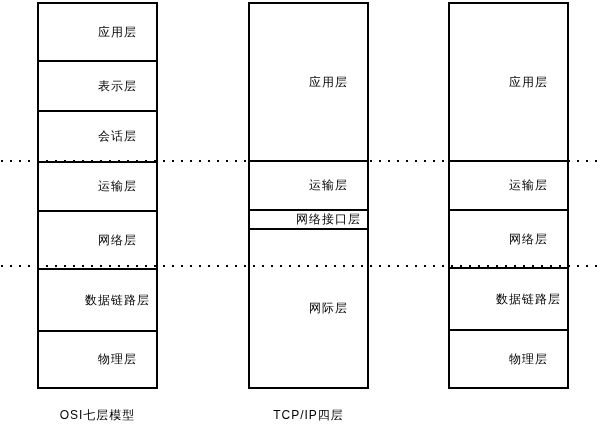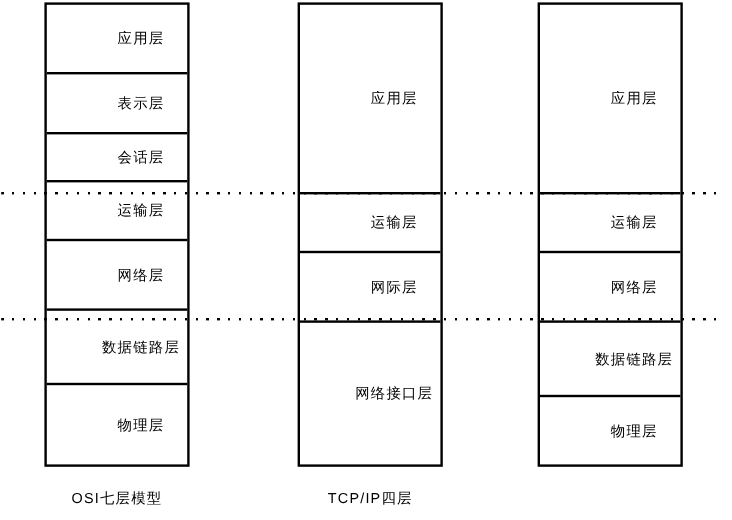--- a/index.html
+++ b/index.html
@@ -71,32 +71,32 @@
   .caption-five  { left: 450px; }
 </style>
 </head>
 <body>
 
 <div class="canvas">
 
   <div class="col col-osi">
     <div class="cell" style="height:58px">应用层</div>
     <div class="cell" style="height:50px">表示层</div>
-    <div class="cell" style="height:40px">会话层</div>
+    <div class="cell" style="height:51px">会话层</div>
     <div class="cell" style="height:49px">运输层</div>
     <div class="cell" style="height:58px">网络层</div>
     <div class="cell" style="height:62px">数据链路层</div>
     <div class="cell">物理层</div>
   </div>
 
   <div class="col col-tcpip">
     <div class="cell" style="height:158px">应用层</div>
     <div class="cell" style="height:49px">运输层</div>
+    <div class="cell">网络接口层</div>
     <div class="cell" style="height:58px">网际层</div>
-    <div class="cell">网络接口层</div>
   </div>
 
   <div class="col col-five">
     <div class="cell" style="height:158px">应用层</div>
     <div class="cell" style="height:49px">运输层</div>
     <div class="cell" style="height:58px">网络层</div>
     <div class="cell" style="height:62px">数据链路层</div>
     <div class="cell">物理层</div>
   </div>
 

